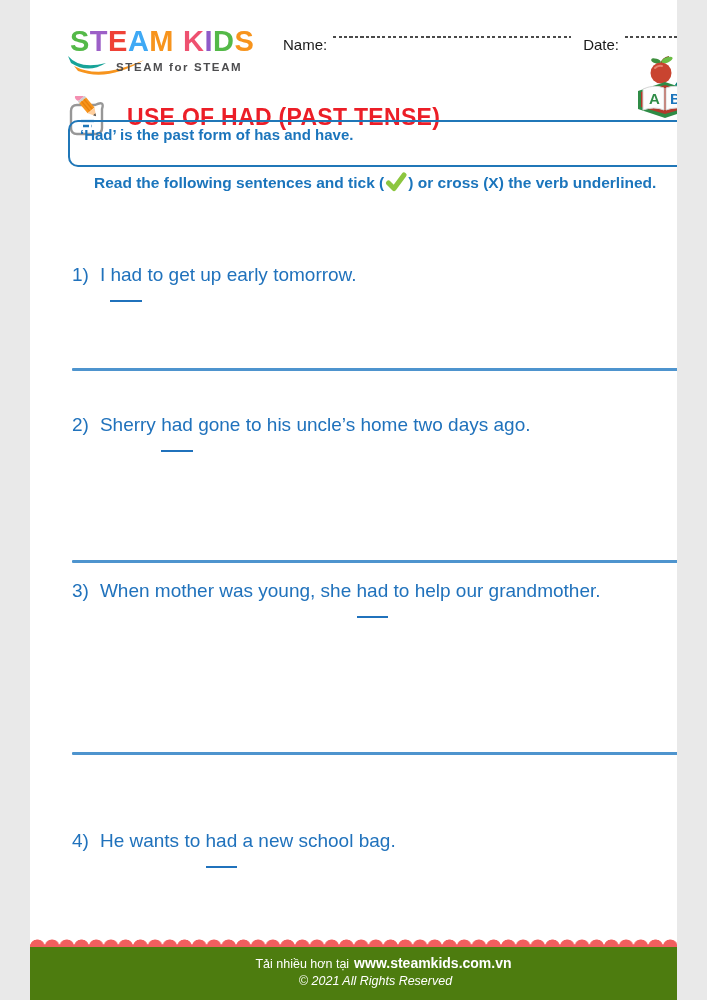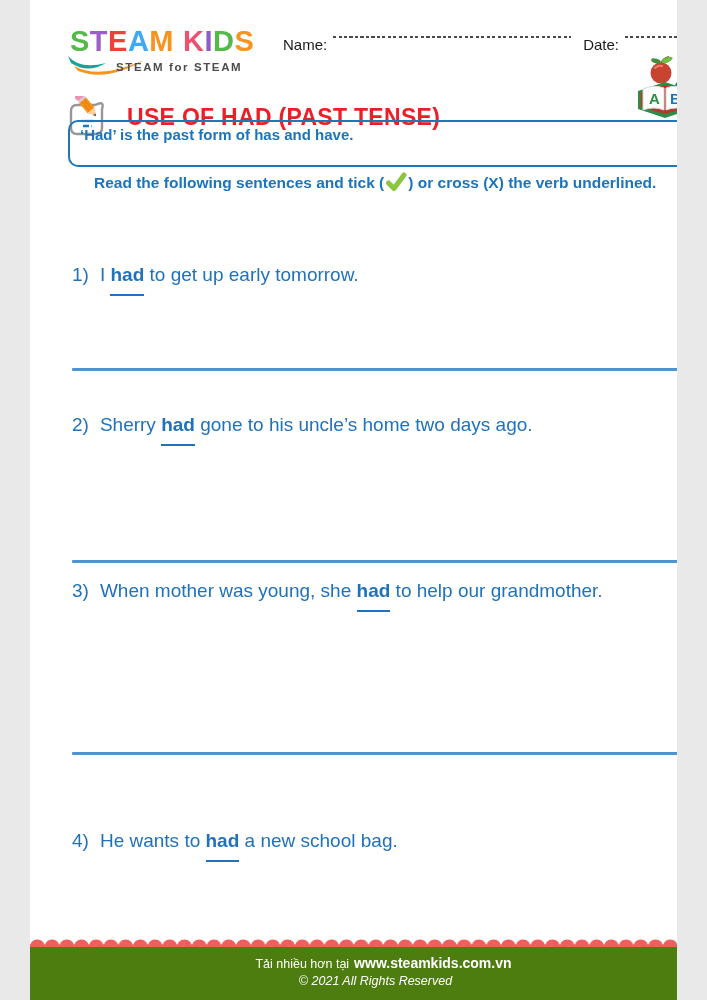--- a/index.html
+++ b/index.html
@@ -39,21 +39,21 @@
   .def-box p{margin:0;font-size:15px;font-weight:700;line-height:20px;color:#1b75bc;}
 
   
   .instruction{position:absolute;left:40px;top:171px;font-size:15.5px;font-weight:700;color:#1b75bc;
     white-space:nowrap;line-height:24px;margin-left:24px;}
   .instruction svg{vertical-align:-4px;margin:0 1px;}
 
   
   .question{position:absolute;left:42px;width:630px;font-size:19px;color:#2072bc;white-space:nowrap;}
   .qnum{display:inline-block;margin-right:11px;}
-  .verb{font-weight:700;border-bottom:2.5px solid #2072bc;padding-bottom:9px;}
+  .verb{font-weight:400;border-bottom:2.5px solid #2072bc;padding-bottom:15px;}
   .q1{top:264px;} .q2{top:414px;} .q3{top:580px;} .q4{top:830px;}
 
   .rule{position:absolute;left:42px;width:620px;height:3px;background:#4e94ce;border-radius:1px;}
   .rule1{top:368px;} .rule2{top:560px;} .rule3{top:752px;}
 
   
   .footer{position:absolute;left:0;bottom:0;width:707px;height:54px;background:#4d7c0f;color:#fff;}
   .footer-scallops{position:absolute;left:0;top:-8px;width:100%;height:9px;
     background-image:radial-gradient(circle at 7.35px 9px,#f15e5e 7.2px,rgba(241,94,94,0) 7.8px);
     background-size:14.72px 9px;background-repeat:repeat-x;}

